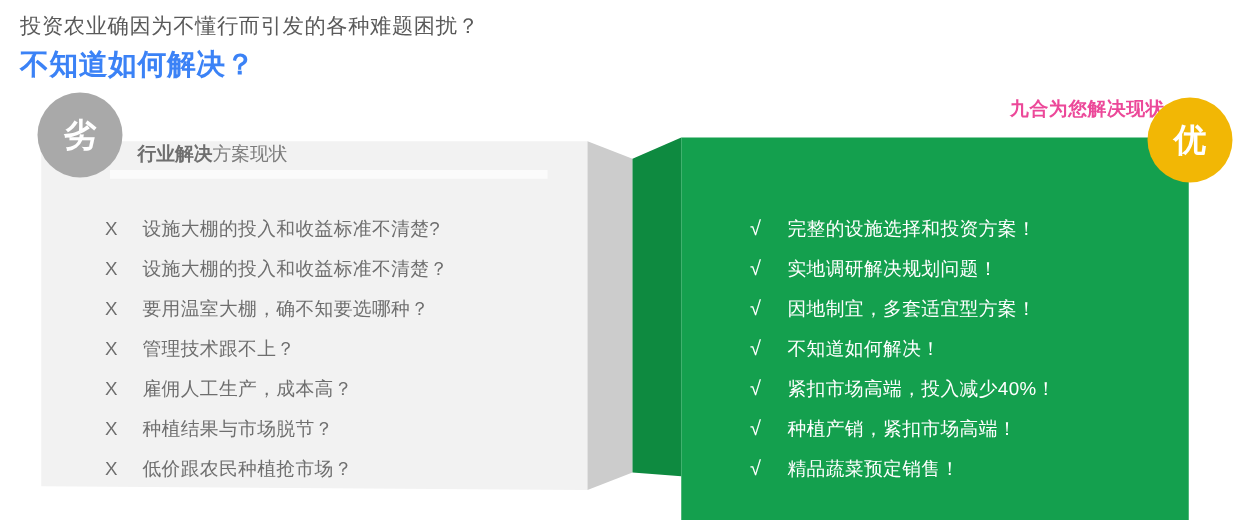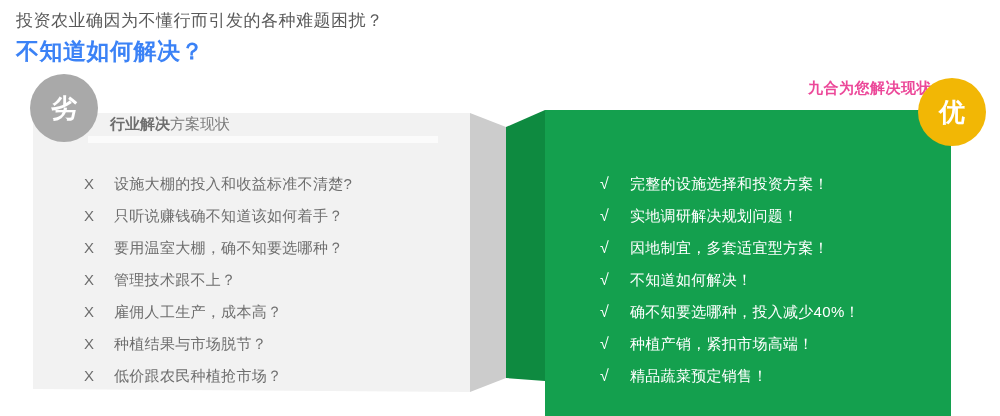--- a/index.html
+++ b/index.html
@@ -151,21 +151,21 @@
   <div class="badge" id="badge-bad">劣</div>
   <div class="badge" id="badge-good">优</div>
 
   <div class="list" id="list-bad">
     <div class="row">
       <span class="mark">X</span>
       <span class="txt">设施大棚的投入和收益标准不清楚?</span>
     </div>
     <div class="row">
       <span class="mark">X</span>
-      <span class="txt">只听说赚钱确不知道该如何着手？</span>
+      <span class="txt">设施大棚的投入和收益标准不清楚？</span>
     </div>
     <div class="row">
       <span class="mark">X</span>
       <span class="txt">要用温室大棚，确不知要选哪种？</span>
     </div>
     <div class="row">
       <span class="mark">X</span>
       <span class="txt">管理技术跟不上？</span>
     </div>
     <div class="row">
@@ -194,21 +194,21 @@
     <div class="row">
       <span class="mark">√</span>
       <span class="txt">因地制宜，多套适宜型方案！</span>
     </div>
     <div class="row">
       <span class="mark">√</span>
       <span class="txt">不知道如何解决！</span>
     </div>
     <div class="row">
       <span class="mark">√</span>
-      <span class="txt">确不知要选哪种，投入减少40%！</span>
+      <span class="txt">紧扣市场高端，投入减少40%！</span>
     </div>
     <div class="row">
       <span class="mark">√</span>
       <span class="txt">种植产销，紧扣市场高端！</span>
     </div>
     <div class="row">
       <span class="mark">√</span>
       <span class="txt">精品蔬菜预定销售！</span>
     </div>
   </div>

